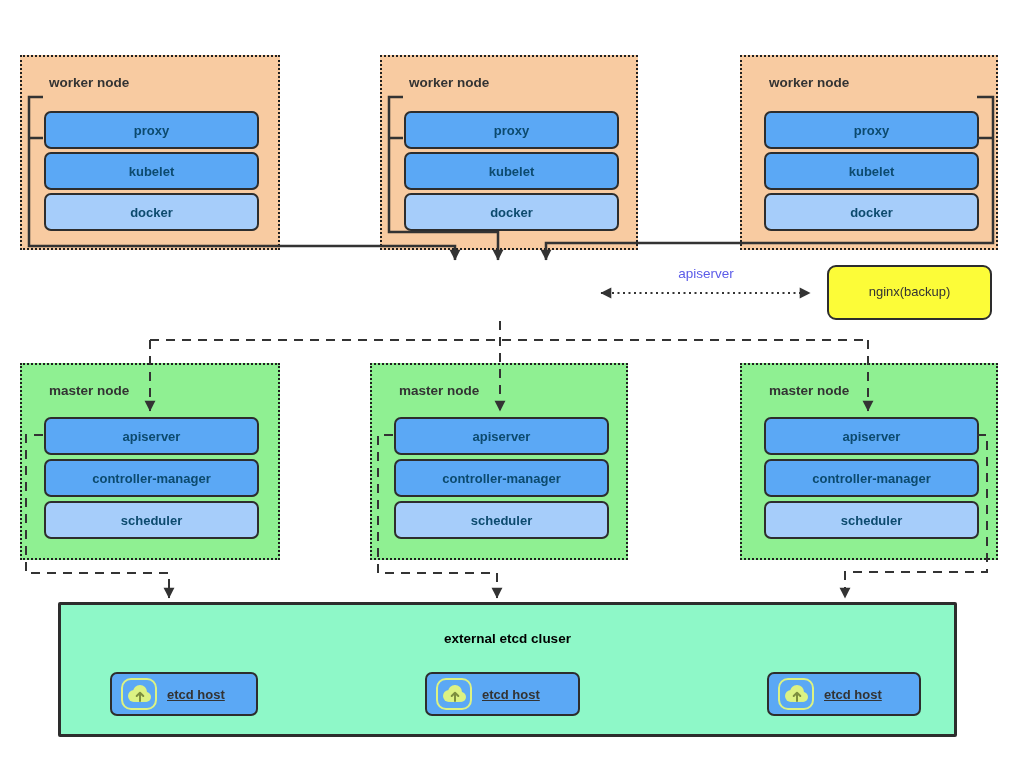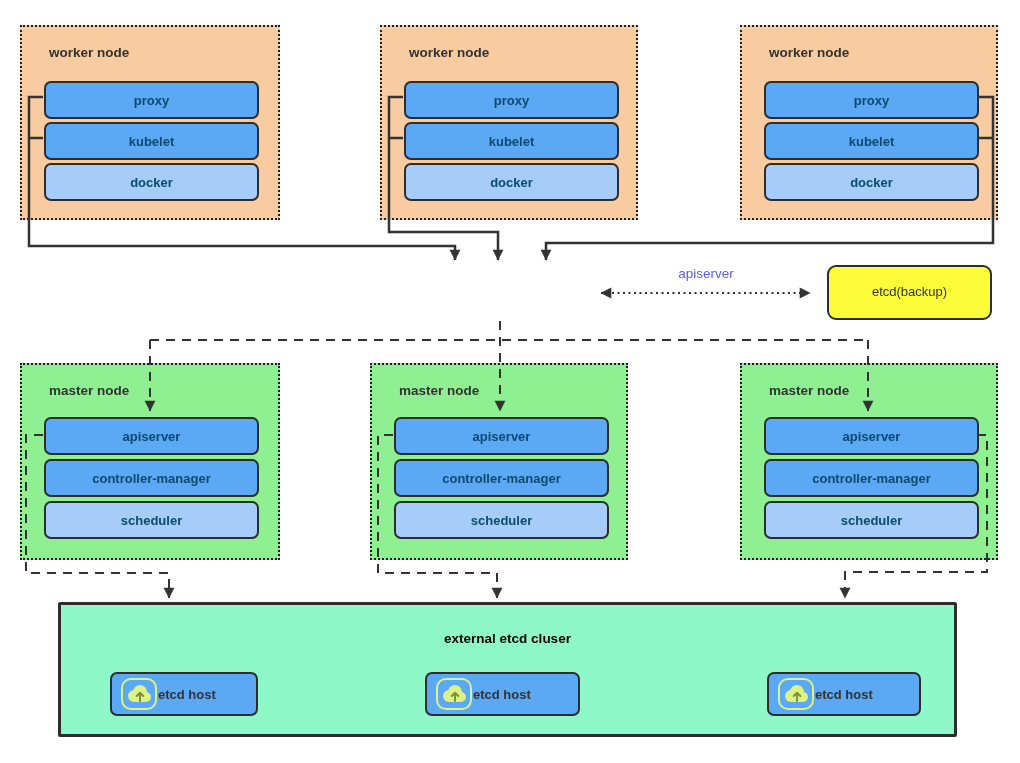--- a/index.html
+++ b/index.html
@@ -2,21 +2,21 @@
 <html><head>
 <meta charset="utf-8">
 <style>
   html,body{margin:0;padding:0;background:#ffffff;}
   .canvas{
     position:relative;width:1020px;height:763px;background:#ffffff;
     font-family:"Liberation Sans", sans-serif;color:#333;overflow:hidden;
   }
   
   .node{position:absolute;border:2px dotted #1f1f1f;box-sizing:border-box;}
-  .worker-node{background:#F8CBA1;}
+  .worker-node{background:#F8CBA1;margin-top:30px;}
   .master-node{background:#8FF092;}
   .node-title{
     position:absolute;left:27px;top:18px;font-size:13.5px;font-weight:bold;color:#333;
     white-space:nowrap;
   }
   
   .comp{
     position:absolute;left:22px;width:215px;height:38px;box-sizing:border-box;
     border:2px solid #2d2d2d;border-radius:7px;
     display:flex;align-items:center;justify-content:center;
@@ -39,22 +39,22 @@
     position:absolute;box-sizing:border-box;background:#8EF8C8;
     border:3px solid #2d2d2d;border-radius:2px;
   }
   .etcd-title{
     position:absolute;left:0;right:0;top:26px;text-align:center;
     font-size:13.5px;font-weight:bold;color:#000000;
   }
   .etcd-host{
     position:absolute;height:44px;box-sizing:border-box;background:#5BA8F5;
     border:2px solid #2d2d2d;border-radius:7px;
-    display:flex;align-items:center;padding-left:8px;
-    font-size:13px;font-weight:bold;color:#333;
+    display:flex;align-items:center;gap:9px;padding-left:8px;
+    font-size:13px;font-weight:bold;color:#333;text-decoration:underline;
   }
   .connectors{position:absolute;left:0;top:0;pointer-events:none;z-index:10;}
 </style>
 </head>
 <body>
 
 <div class="canvas">
 
   <div class="node worker-node" style="left:20px;top:25px;width:260px;height:195px">
     <div class="node-title">worker node</div>
@@ -74,21 +74,21 @@
     <div class="node-title">worker node</div>
     <div class="comp c-blue" style="top:54px">proxy</div>
     <div class="comp c-blue" style="top:95px">kubelet</div>
     <div class="comp c-light" style="top:136px">docker</div>
   </div>
 
 
   <div class="link-label" style="left:640px;top:266px;width:132px">apiserver</div>
 
   <div class="lb-box" style="left:827px;top:265px;width:165px;height:55px">
-    <div>etcd(backup)</div>
+    <div>nginx(backup)</div>
   </div>
 
   <div class="node master-node" style="left:20px;top:363px;width:260px;height:197px">
     <div class="node-title">master node</div>
     <div class="comp c-blue" style="top:52px">apiserver</div>
     <div class="comp c-blue" style="top:94px">controller-manager</div>
     <div class="comp c-light" style="top:136px">scheduler</div>
   </div>
 
   <div class="node master-node" style="left:370px;top:363px;width:258px;height:197px">

